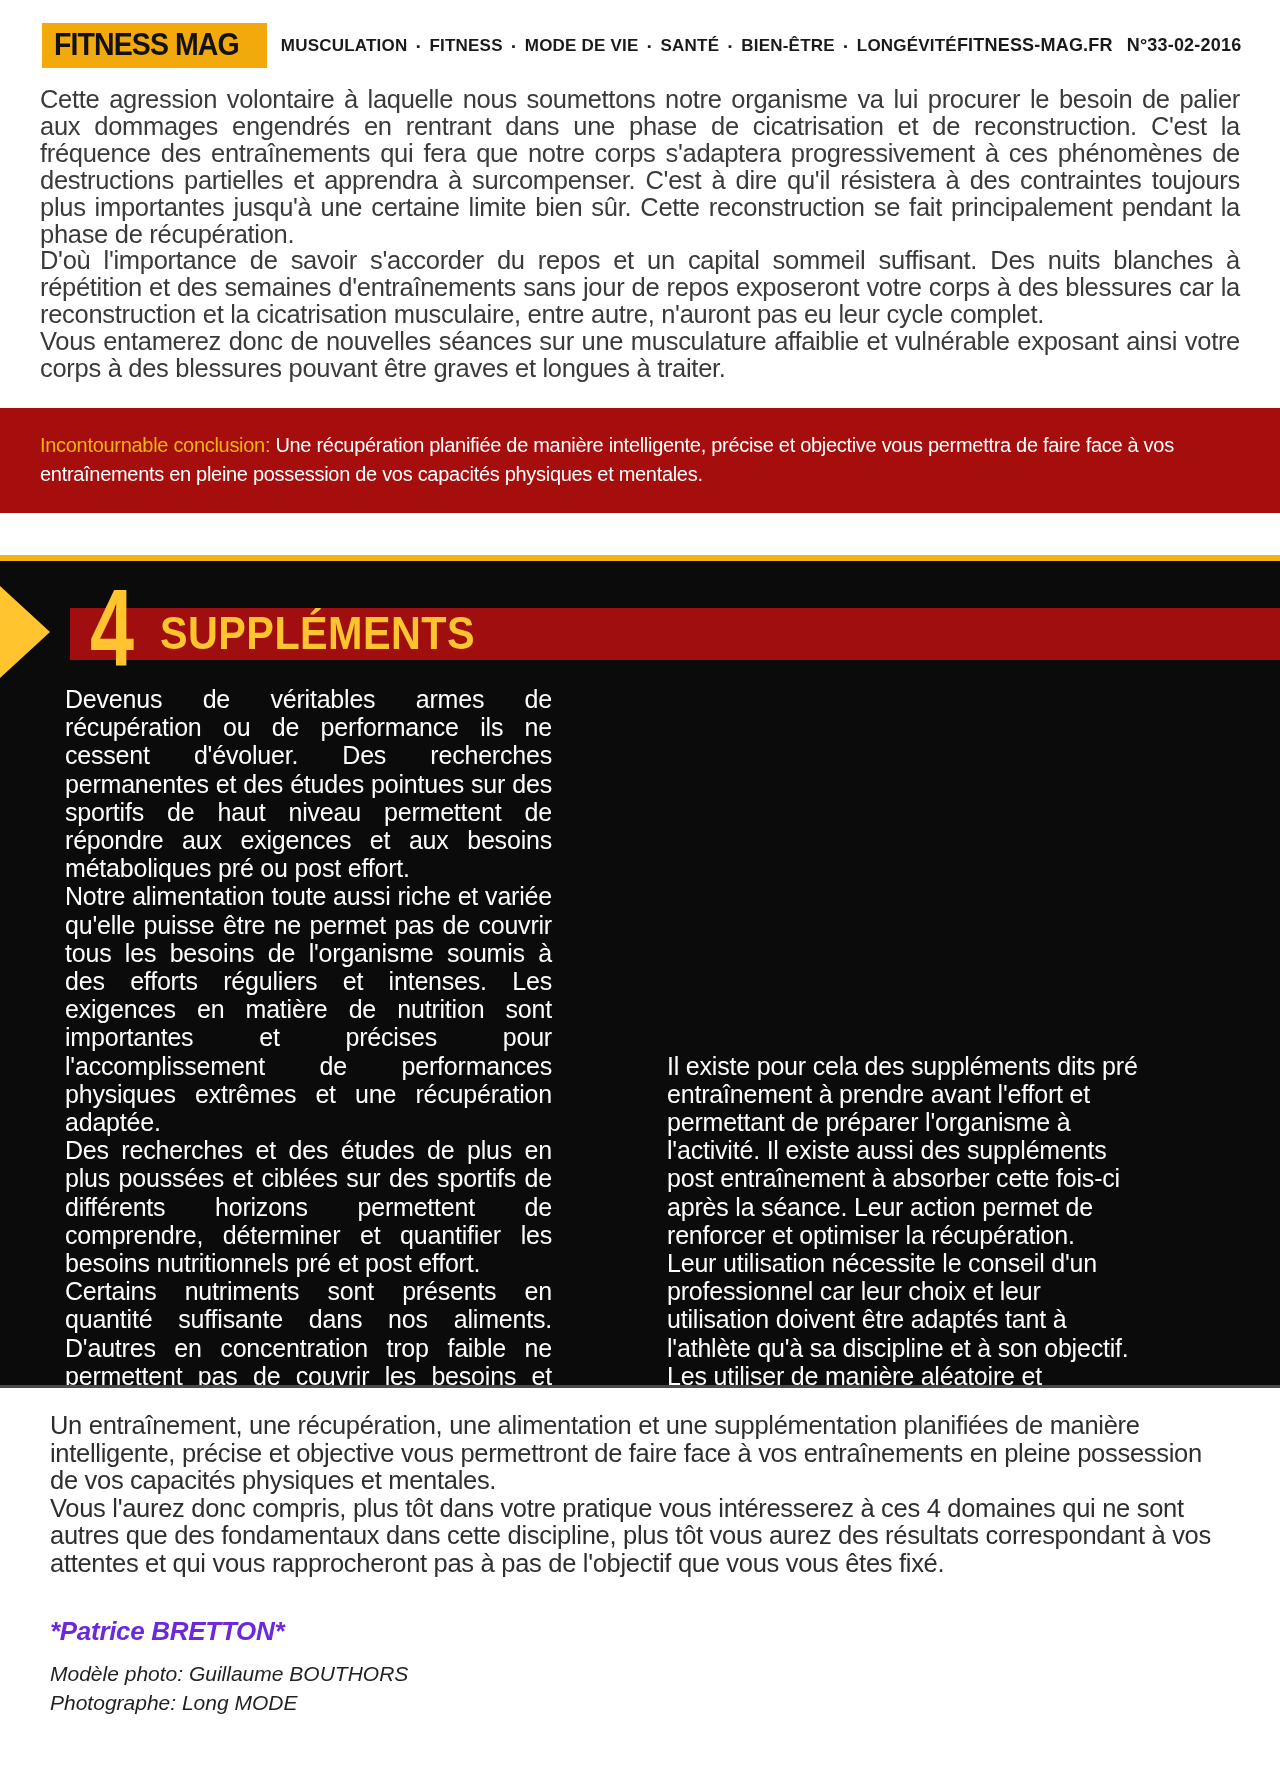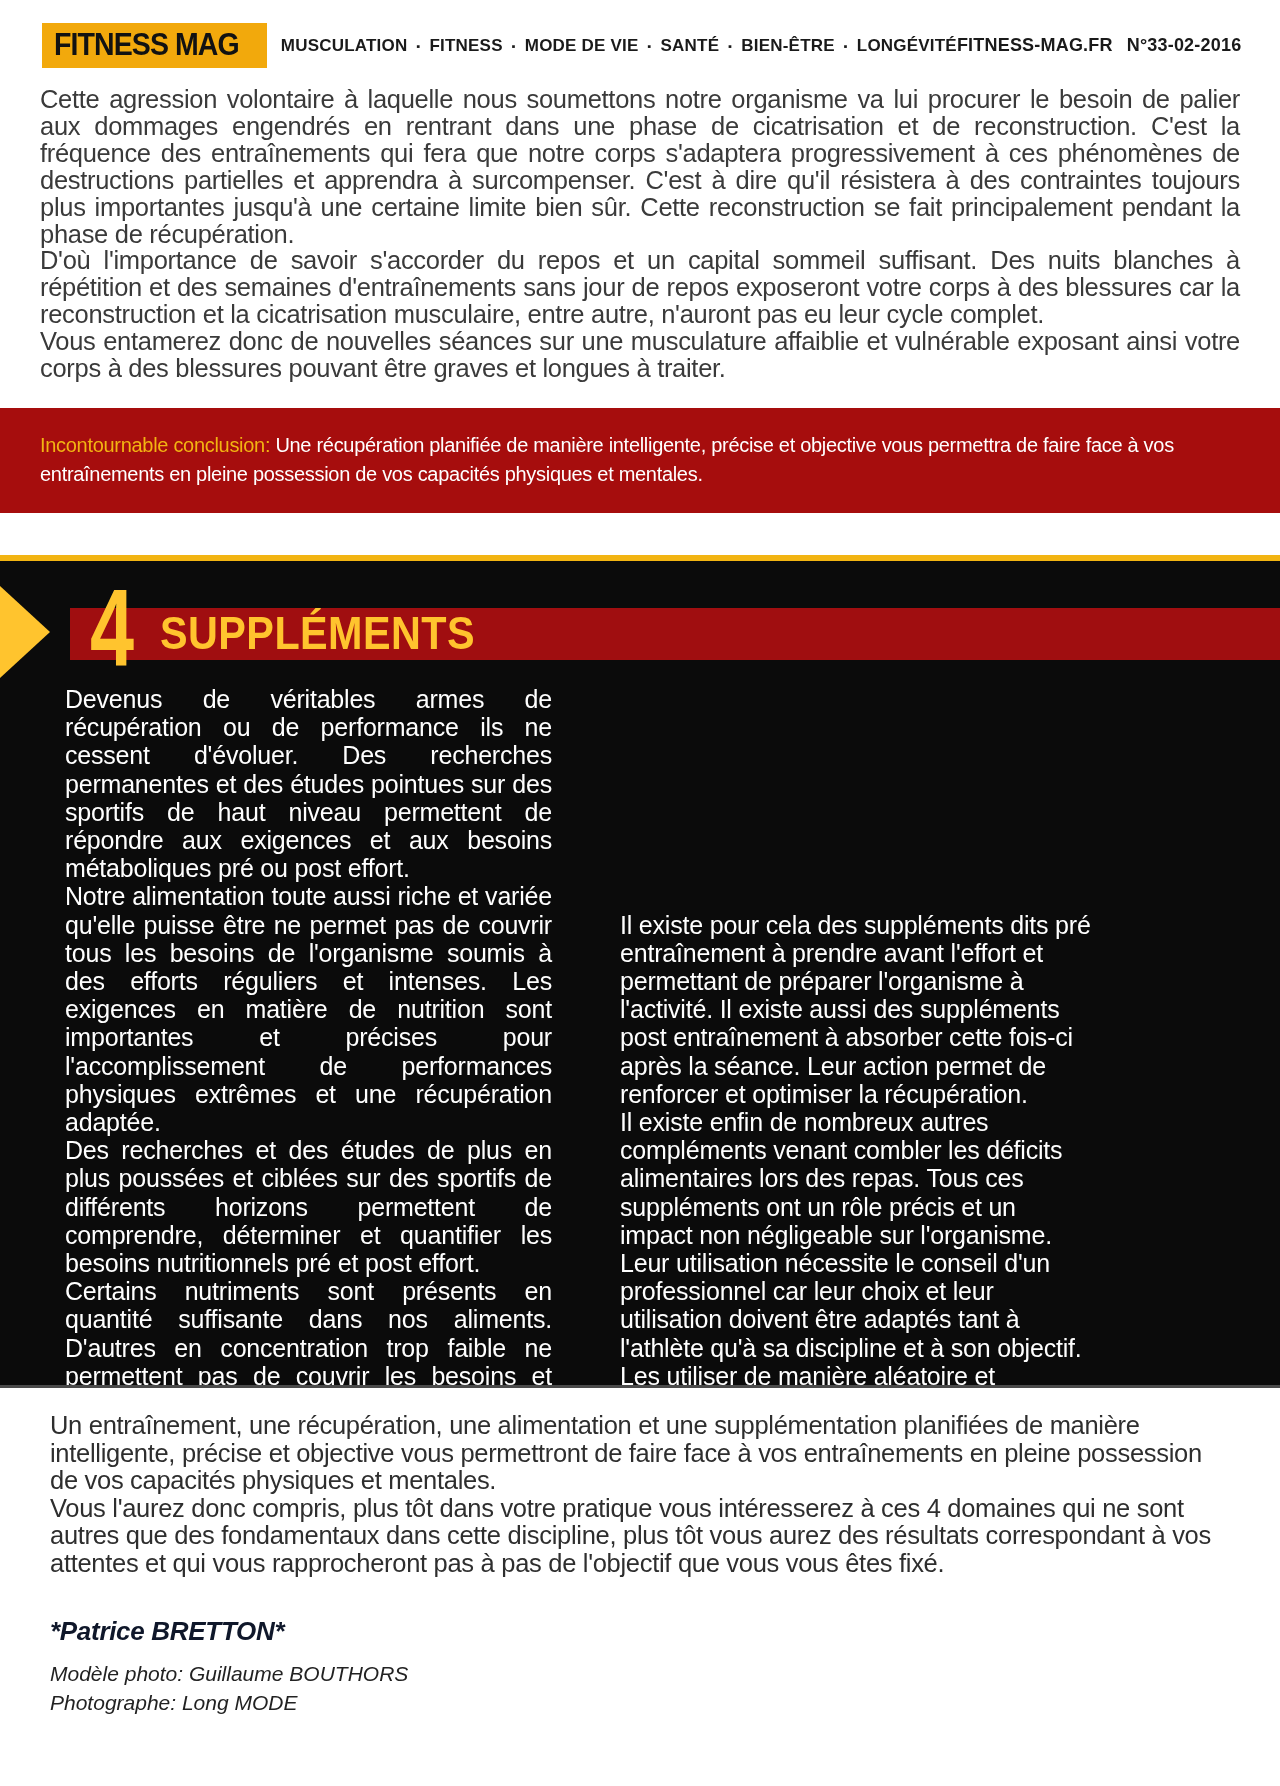--- a/index.html
+++ b/index.html
@@ -103,33 +103,33 @@
   .section-title{
     position:absolute;left:90px;top:50%;
     transform:translateY(-52%) scaleX(.88);transform-origin:left center;
     font-size:47px;font-weight:bold;letter-spacing:.5px;
     color:var(--accent-yellow);white-space:nowrap;
   }
   .columns{display:flex;padding:24px 0 0 65px;align-items:flex-end;}
   .col{font-size:25px;line-height:28.2px;letter-spacing:-0.2px;}
   .col p{margin:0;}
   .col-left{width:487px;text-align:justify;}
-  .col-right{width:472px;margin-left:68px;margin-top:163px;text-align:left;}
+  .col-right{width:472px;margin-left:115px;margin-top:163px;text-align:left;}
 
   
   .final-section{padding:24px 45px 0 50px;color:#2E2E2E;}
   .final-heading{
     font-size:27px;font-weight:bold;color:#111;
     margin-bottom:4px;letter-spacing:-0.3px;
   }
   .final-body{font-size:25.5px;line-height:27.6px;letter-spacing:-0.3px;}
   .final-body p{margin:0;}
   .author{
     margin-top:38px;
-    font-size:26px;font-weight:bold;font-style:italic;color:#0f172a;
+    font-size:26px;font-weight:bold;font-style:italic;color:#6d28d9;
     letter-spacing:-0.3px;
   }
   .credits{
     margin-top:12px;
     font-size:21px;font-style:italic;color:#222;
     line-height:29.5px;
   }
   .credits p{margin:0;}
 </style>
 </head>
@@ -181,21 +181,20 @@
   </div>
   <div class="columns">
     <div class="col col-left">
       <p>Devenus de véritables armes de récupération ou de performance ils ne cessent d'évoluer. Des recherches permanentes et des études pointues sur des sportifs de haut niveau permettent de répondre aux exigences et aux besoins métaboliques pré ou post effort.</p>
       <p>Notre alimentation toute aussi riche et variée qu'elle puisse être ne permet pas de couvrir tous les besoins de l'organisme soumis à des efforts réguliers et intenses. Les exigences en matière de nutrition sont importantes et précises pour l'accomplissement de performances physiques extrêmes et une récupération adaptée.</p>
       <p>Des recherches et des études de plus en plus poussées et ciblées sur des sportifs de différents horizons permettent de comprendre, déterminer et quantifier les besoins nutritionnels pré et post effort.</p>
       <p>Certains nutriments sont présents en quantité suffisante dans nos aliments. D'autres en concentration trop faible ne permettent pas de couvrir les besoins et doivent donc être apportés par la voie d'une supplémentation.</p>
     </div>
     <div class="col col-right">
       <p>Il existe pour cela des suppléments dits pré entraînement à prendre avant l'effort et permettant de préparer l'organisme à l'activité. Il existe aussi des suppléments post entraînement à absorber cette fois-ci après la séance. Leur action permet de renforcer et optimiser la récupération.</p>
-      <p>Il existe enfin de nombreux autres compléments venant combler les déficits alimentaires lors des repas. Tous ces suppléments ont un rôle précis et un impact non négligeable sur l'organisme.</p>
       <p>Leur utilisation nécessite le conseil d'un professionnel car leur choix et leur utilisation doivent être adaptés tant à l'athlète qu'à sa discipline et à son objectif. Les utiliser de manière aléatoire et inconsidérée pourrait vous nuire plus que vous être bénéfique.</p>
     </div>
   </div>
 </section>
 
 <section class="final-section">
   <div class="final-body">
     <p>Un entraînement, une récupération, une alimentation et une supplémentation planifiées de manière intelligente, précise et objective vous permettront de faire face à vos entraînements en pleine possession de vos capacités physiques et mentales.</p>
     <p>Vous l'aurez donc compris, plus tôt dans votre pratique vous intéresserez à ces 4 domaines qui ne sont autres que des fondamentaux dans cette discipline,  plus tôt vous aurez des résultats correspondant à vos attentes et qui vous rapprocheront pas à pas de l'objectif que vous vous êtes fixé.</p>
   </div>

